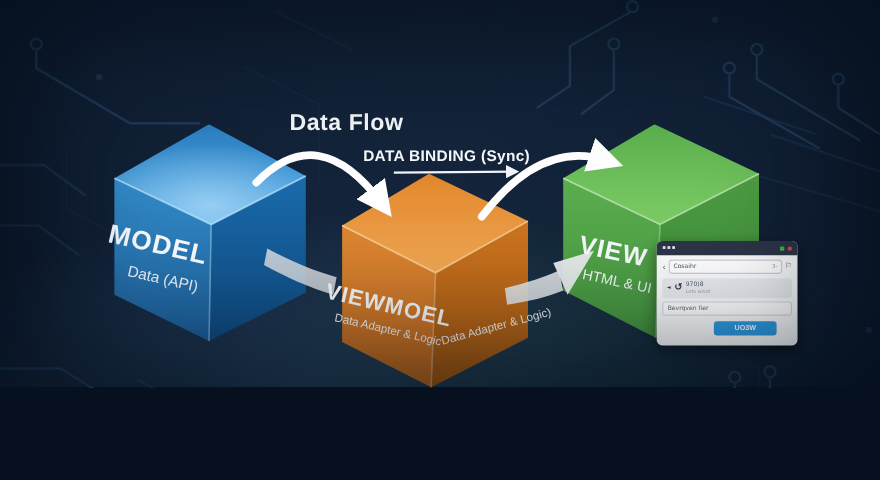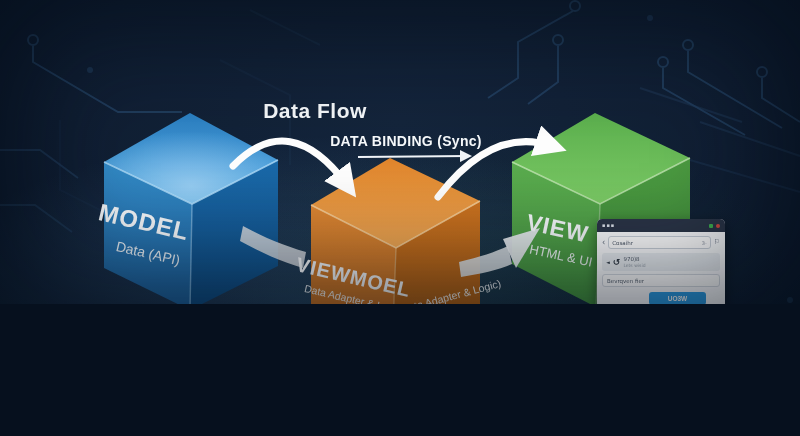--- a/index.html
+++ b/index.html
@@ -1,17 +1,17 @@
 <!DOCTYPE html>
 <html><head>
 <meta charset="utf-8">
 <style>
   html,body{margin:0;padding:0;background:#06101e;}
   #stage{
-    position:relative;width:800px;height:304px;overflow:hidden;
+    position:relative;width:800px;height:352px;overflow:hidden;
     font-family:"Liberation Sans","DejaVu Sans",sans-serif;
     background:
       radial-gradient(420px 200px at 62% 88%, rgba(40,90,70,.20), rgba(0,0,0,0) 70%),
       radial-gradient(560px 240px at 38% 100%, rgba(90,150,200,.28), rgba(0,0,0,0) 70%),
       radial-gradient(900px 600px at 50% 40%, #14253c 0%, #0e1c30 55%, #091526 100%);
   }
   #stage::after{
     content:"";position:absolute;inset:0;pointer-events:none;z-index:60;
     box-shadow:inset 0 0 110px 30px rgba(2,8,18,.6);
   }

